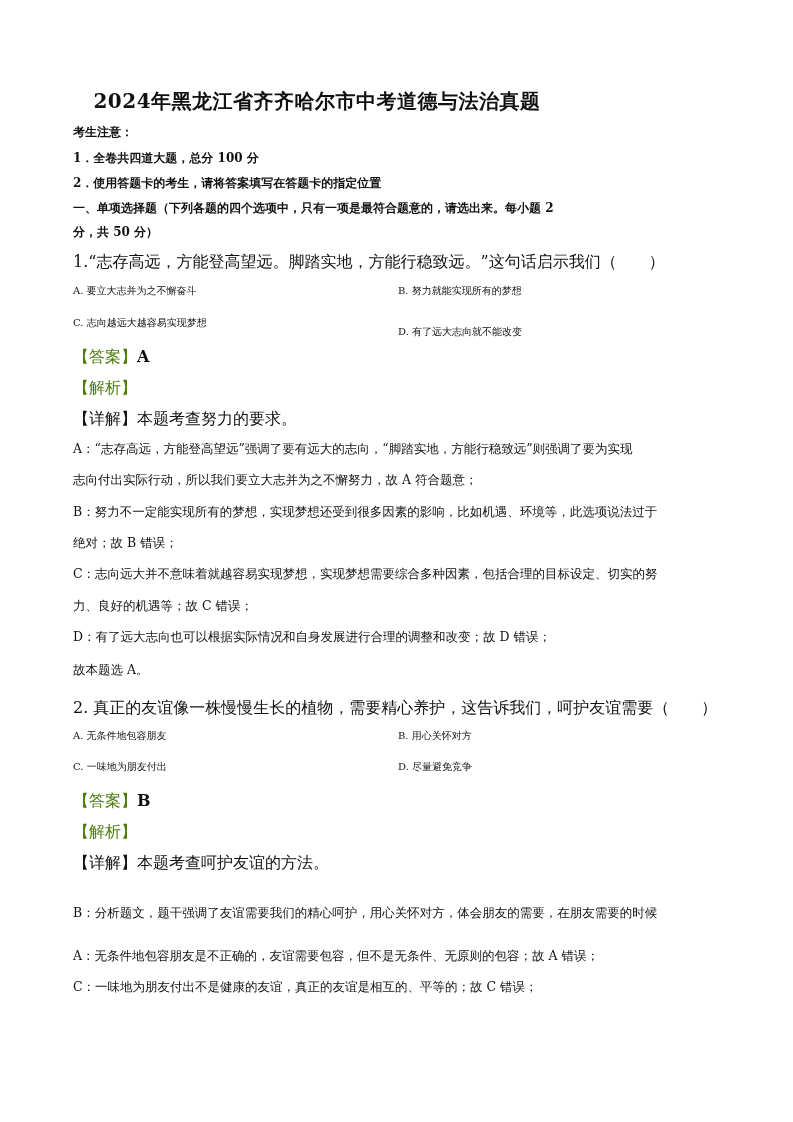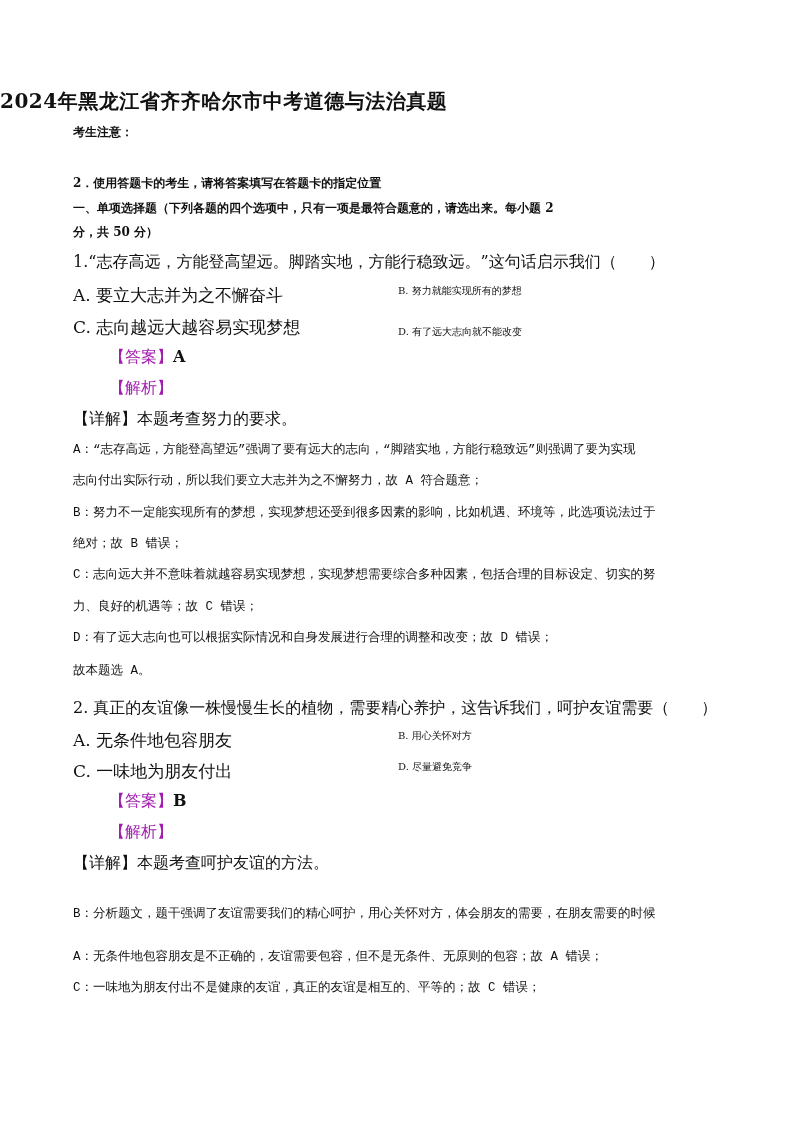--- a/index.html
+++ b/index.html
@@ -1,36 +1,37 @@
 <!DOCTYPE html>
 <html><head>
   <meta charset="utf-8">
   <style>
     html, body { margin: 0; padding: 0; background: #ffffff; }
     body { width: 793px; height: 1122px; position: relative; overflow: hidden;
            font-family: "DejaVu Serif", "Liberation Serif", serif; color: #111; }
     .page { position: absolute; left: 0; top: 0; width: 793px; height: 1122px; }
-    .title { position: absolute; left: 0; width: 634px; top: 88px; text-align: left;
+    .title { position: absolute; left: 0; width: 634px; top: 88px; text-align: center;
              font-size: 20px; font-weight: bold; letter-spacing: 0.5px; }
     .bold-line { position: absolute; left: 73px; font-size: 12px; font-weight: bold; white-space: nowrap; }
     .line { position: absolute; left: 73px; font-size: 16px; white-space: nowrap; }
-    .opt-left { position: absolute; left: 73px; font-size: 17px; white-space: nowrap; }
+    .opt-left { position: absolute; left: 73px; font-size: 10px; white-space: nowrap; }
     .opt-right { position: absolute; left: 398px; font-size: 10px; white-space: nowrap; }
-    .tag { color: #a21caf; margin-left: 36px; }
+    .tag { color: #4d7c0f; }
     .ans { font-weight: bold; color: #111; }
-    .detail { font-size: 12.5px; font-family: Liberation Mono, monospace; }
+    .detail { font-size: 12.5px; }
   </style>
 </head>
 <body>
 
 <div class="page">
 
   <div class="title">2024年黑龙江省齐齐哈尔市中考道德与法治真题</div>
 
   <div class="bold-line" style="top:124px;">考生注意：</div>
+  <div class="bold-line" style="top:150px;">1．全卷共四道大题，总分 100 分</div>
   <div class="bold-line" style="top:175px;">2．使用答题卡的考生，请将答案填写在答题卡的指定位置</div>
   <div class="bold-line" style="top:200px;">一、单项选择题（下列各题的四个选项中，只有一项是最符合题意的，请选出来。每小题 2</div>
   <div class="bold-line" style="top:224px;">分，共 50 分）</div>
 
   <div class="line" style="top:252px;">1.“志存高远，方能登高望远。脚踏实地，方能行稳致远。”这句话启示我们（　　）</div>
   <div class="opt-left" style="top:284px;">A. 要立大志并为之不懈奋斗</div>
   <div class="opt-right" style="top:284px;">B. 努力就能实现所有的梦想</div>
   <div class="opt-left" style="top:316px;">C. 志向越远大越容易实现梦想</div>
   <div class="opt-right" style="top:325px;">D. 有了远大志向就不能改变</div>
 

